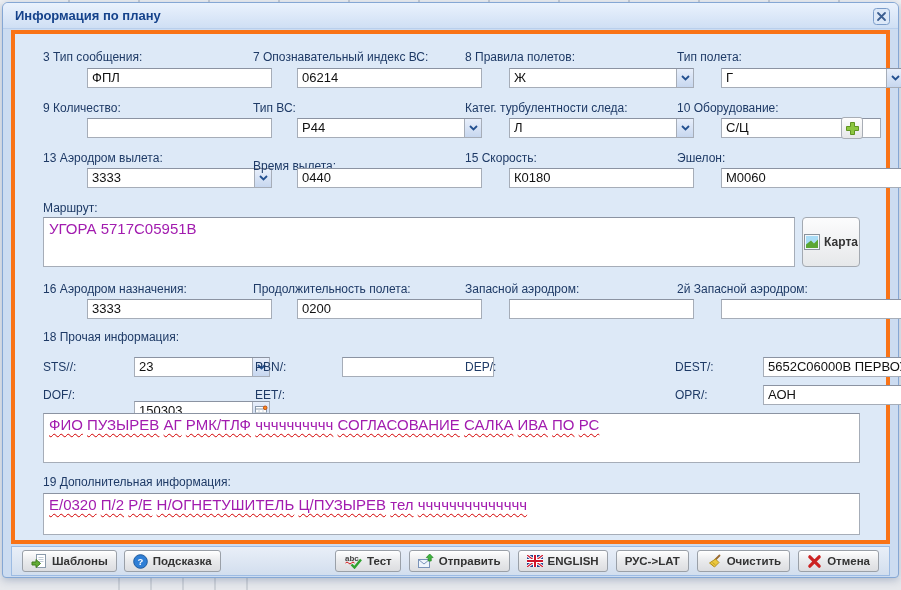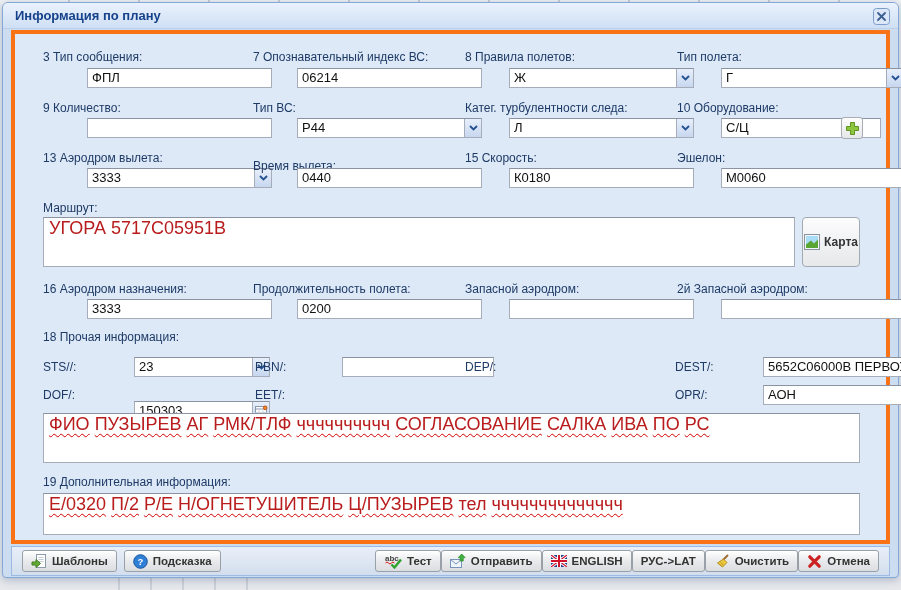--- a/index.html
+++ b/index.html
@@ -68,21 +68,21 @@
   .combo { padding-right:20px; }
   .trigger {
     position:absolute; right:0; top:0; width:17px; height:18px;
     border-left:1px solid #a6adb8;
     background:linear-gradient(#e8effb,#c7d7ef);
     display:flex; align-items:center; justify-content:center;
     cursor:pointer;
   }
   .ta {
     position:absolute; background:#fff; border:1px solid #a6adb8; border-top-color:#8b93a2;
-    font-size:18px; color:#b91c1c; line-height:17px; padding:2px 5px;
+    font-size:15px; color:#a21caf; line-height:17px; padding:2px 5px;
     overflow:hidden; white-space:pre-wrap;
   }
   .wv {
     text-decoration:underline; text-decoration-style:wavy;
     text-decoration-color:#d40000; text-decoration-thickness:1px;
     text-underline-offset:3px;
   }
   .btn {
     display:inline-flex; align-items:center; gap:5px; height:22px; padding:0 8px;
     border:1px solid #9aa0a8; border-radius:3px;
@@ -100,21 +100,21 @@
   }
   .map-btn {
     position:absolute; left:787px; top:183px; width:58px; height:50px;
     border:1px solid #a3a9b1; border-radius:4px;
     background:linear-gradient(#fcfcfd,#e6e8ea);
     display:flex; flex-direction:column; align-items:center; justify-content:center; gap:1px;
     font-size:12px; font-weight:bold; color:#333; cursor:pointer;
   }
   .map-btn .row { display:flex; align-items:center; gap:4px; }
   .group-left  { position:absolute; left:10px; top:3px; display:flex; gap:7px; }
-  .group-right { position:absolute; right:10px; top:3px; display:flex; }
+  .group-right { position:absolute; right:10px; top:3px; display:flex; gap:8px; }
   svg { display:block; }
 </style>
 </head>
 <body>
 
 <div class="bg-artifact-top"></div>
 <div class="bg-artifact-bottom">
     <div class="cols"></div>
   </div>
 

